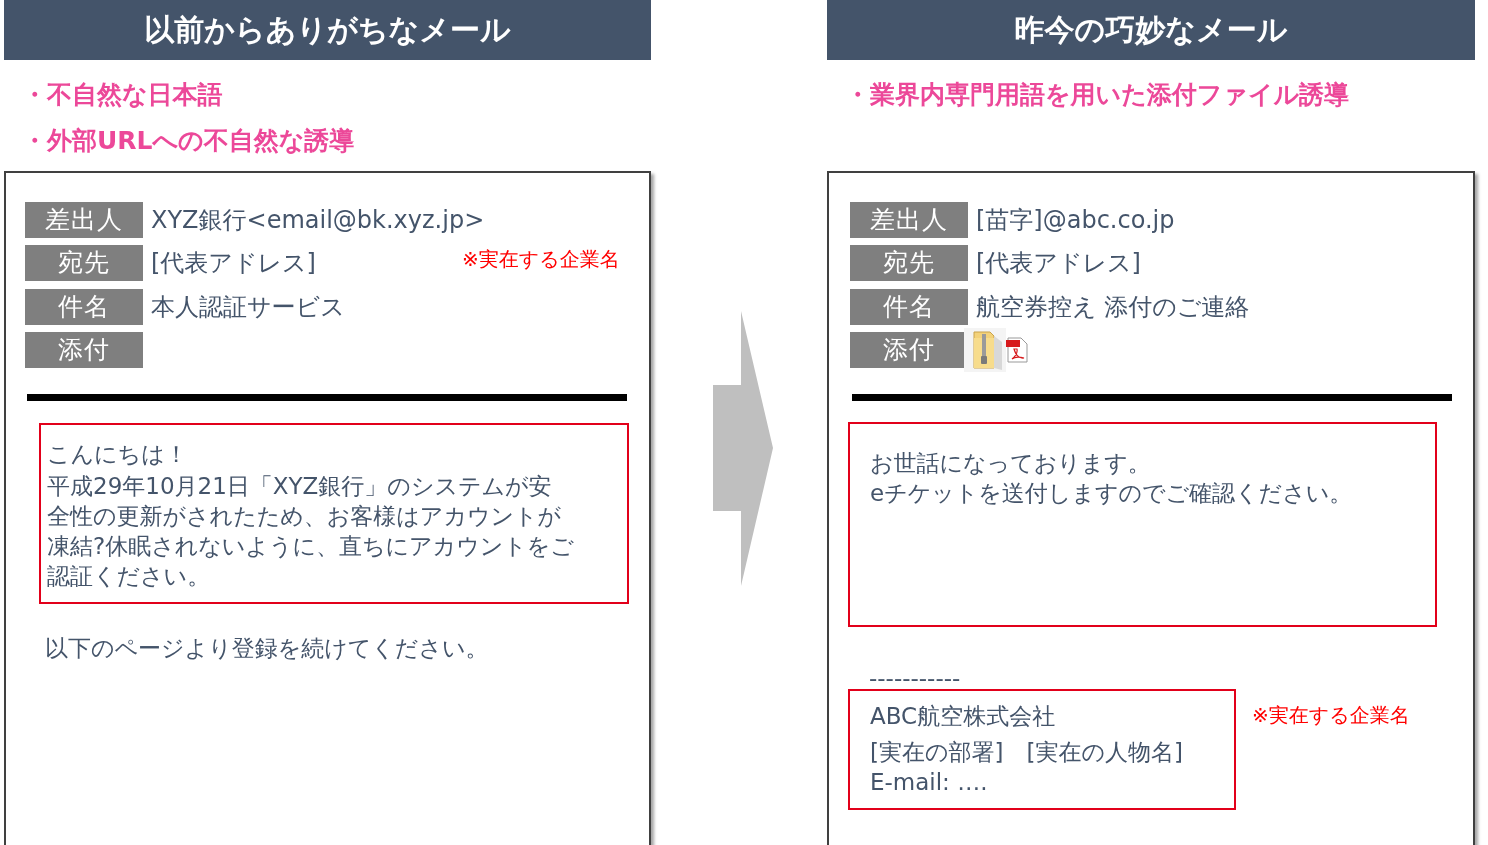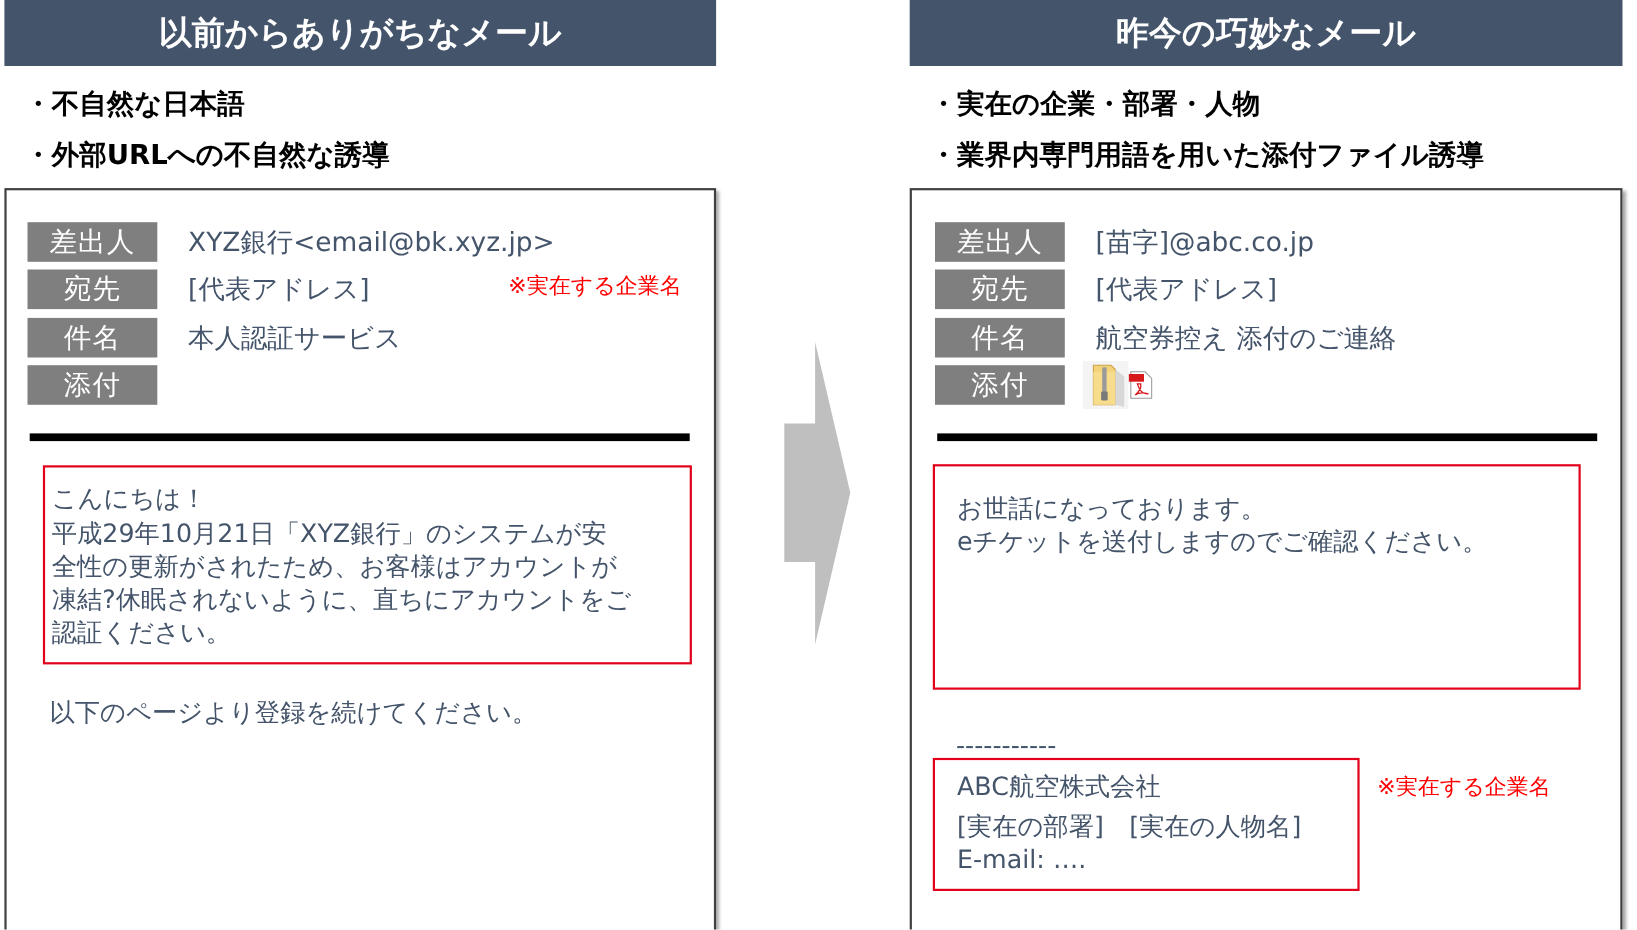--- a/index.html
+++ b/index.html
@@ -6,34 +6,34 @@
   html, body { width: 1488px; height: 845px; background: #ffffff; overflow: hidden; }
   body { position: relative; font-family: "DejaVu Sans", "Liberation Sans", sans-serif; color: #44546a; }
 
   .header-bar {
     position: absolute; top: 0; height: 60px;
     background: #44546a; color: #ffffff;
     font-weight: bold; font-size: 30px;
     display: flex; align-items: center; justify-content: center;
     letter-spacing: 0px;
   }
-  .bullets { position: absolute; color: #000000; font-weight: bold; font-size: 25px; }
+  .bullets { position: absolute; color: #ec4899; font-weight: bold; font-size: 25px; }
   .bullets div { height: 46px; line-height: 46px; white-space: nowrap; }
 
   .email-box {
     position: absolute; top: 171px; height: 720px;
     border: 2px solid #404040; background: #ffffff;
     box-shadow: 3px 3px 3px rgba(0,0,0,0.35);
   }
   .field-row { position: absolute; left: 19px; height: 36px; display: flex; align-items: center; }
   .field-label {
     width: 118px; height: 36px; background: #7f7f7f; color: #ffffff;
     font-size: 25px; text-align: center; line-height: 36px; letter-spacing: 1px;
   }
-  .field-value { margin-left: 28px; font-size: 24px; color: #44546a; white-space: nowrap; display: flex; align-items: center; }
+  .field-value { margin-left: 8px; font-size: 24px; color: #44546a; white-space: nowrap; display: flex; align-items: center; }
   .divider { position: absolute; height: 7px; background: #000000; }
   .note { position: absolute; color: #ff0000; font-size: 20px; white-space: nowrap; }
   .red-box { position: absolute; border: 2px solid #e2001a; }
   .body-text { font-size: 23px; color: #44546a; line-height: 30px; }
   .link-text { font-size: 21px; color: #00a0e9; text-decoration: underline; line-height: 29px; word-break: break-all; }
 
   .arrow { position: absolute; left: 712px; top: 310px; }
 
   .zip-icon { width: 42px; height: 44px; position: relative; margin-left: -12px; }
   .pdf-icon { width: 22px; height: 26px; position: relative; margin-right: 4px; }
@@ -46,21 +46,20 @@
 </div>
 <div class="bullets" style="left:22px; top:72px;">
   <div>・不自然な日本語</div>
   <div>・外部URLへの不自然な誘導</div>
 </div>
 
 <div class="header-bar" style="left:827px; width:648px;">
   <span>昨今の巧妙なメール</span>
 </div>
 <div class="bullets" style="left:845px; top:72px;">
-  <div>・実在の企業・部署・人物</div>
   <div>・業界内専門用語を用いた添付ファイル誘導</div>
 </div>
 
 <div class="email-box" style="left:4px; width:647px;">
   <div class="field-row" style="top:29px;">
     <div class="field-label">差出人</div>
     <div class="field-value">XYZ銀行&lt;email@bk.xyz.jp&gt;</div>
   </div>
   <div class="field-row" style="top:72px;">
     <div class="field-label">宛先</div>

